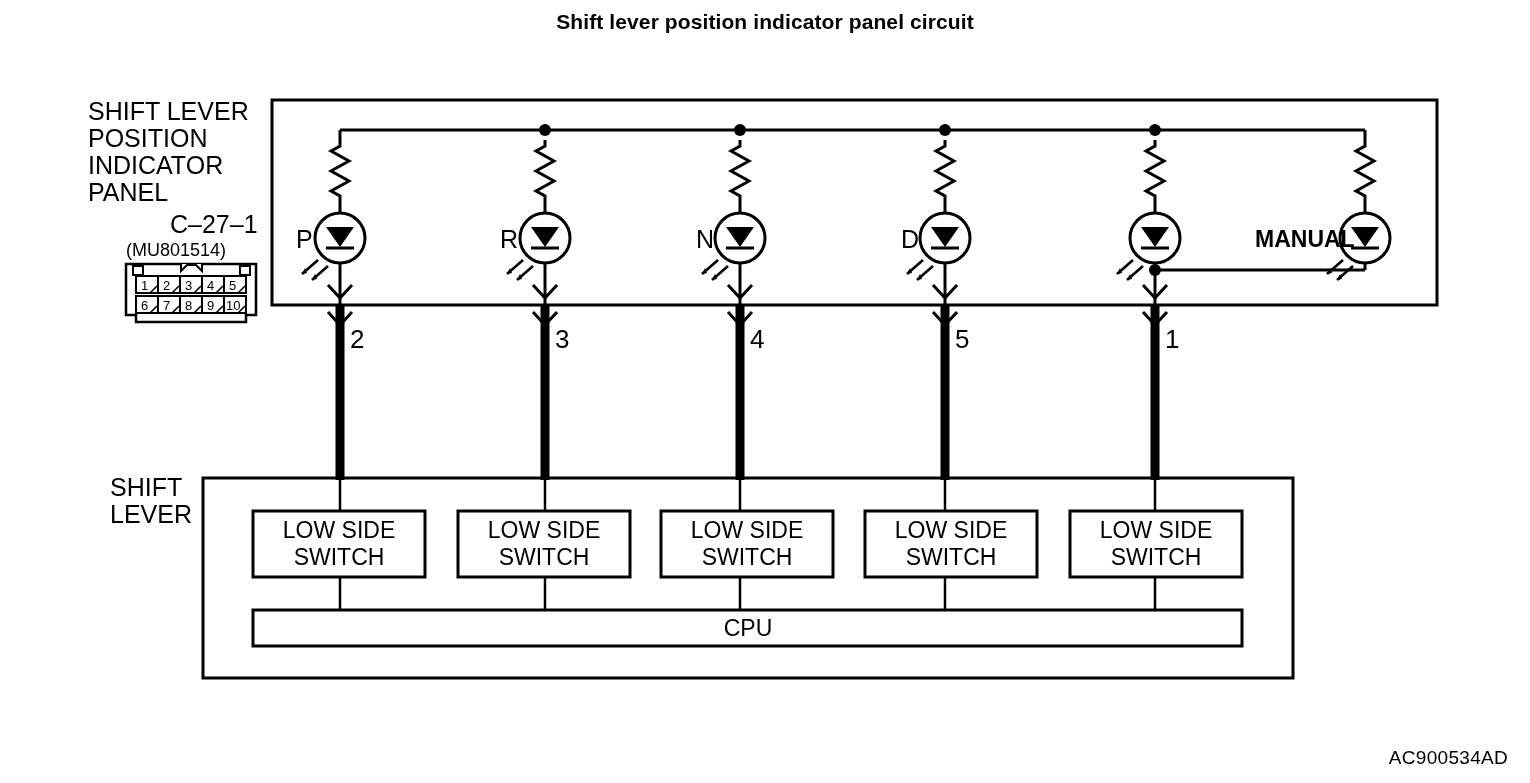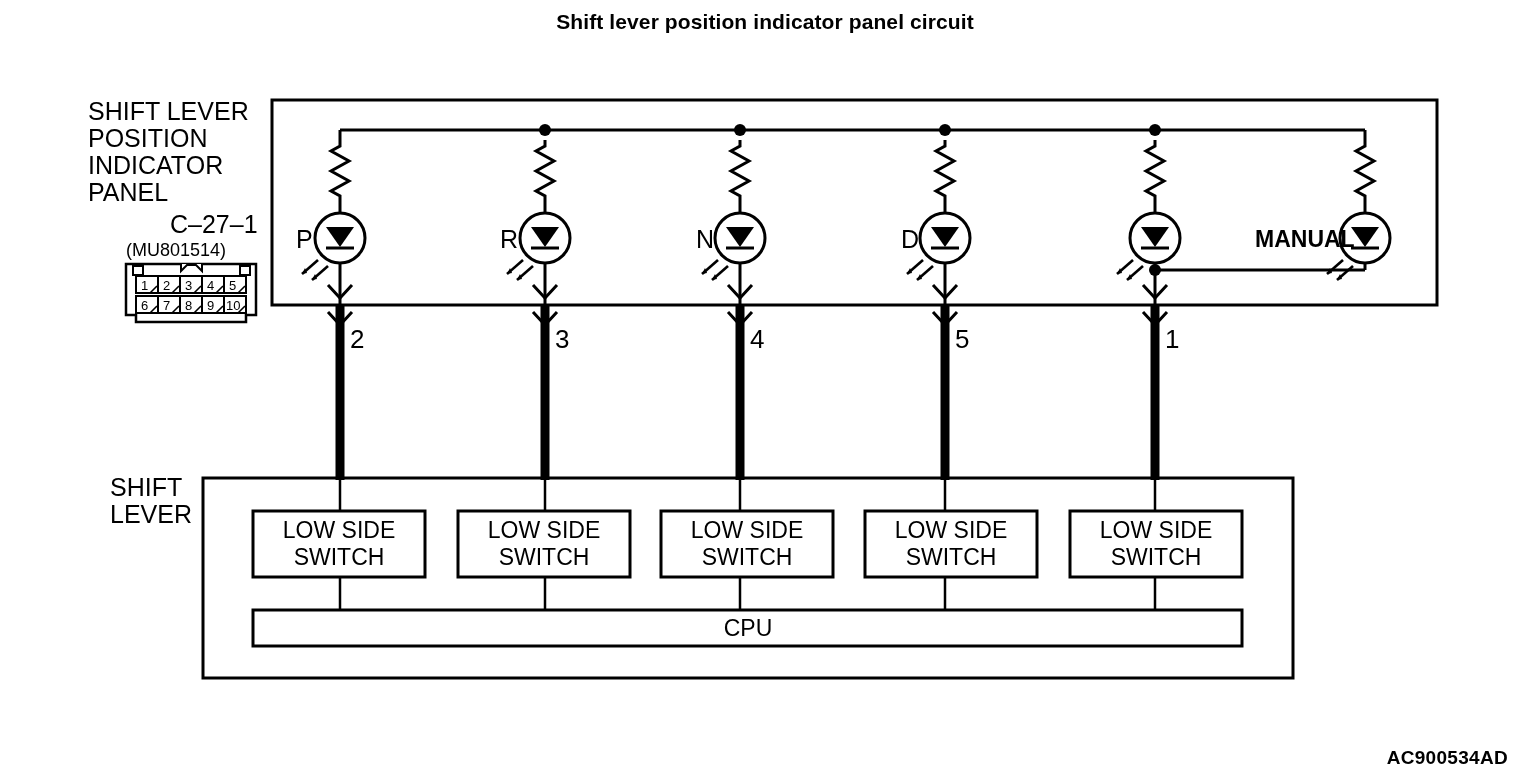--- a/index.html
+++ b/index.html
@@ -1,21 +1,21 @@
 <!DOCTYPE html>
 <html><head>
 <meta charset="utf-8">
 <style>
   html,body{margin:0;padding:0;background:#ffffff;}
   body{width:1530px;height:783px;overflow:hidden;
        font-family:"Liberation Sans",sans-serif;color:#000;}
   #stage{position:relative;width:1530px;height:783px;background:#fff;}
   #title{position:absolute;left:0;top:10px;width:1530px;text-align:center;
          font-size:21px;font-weight:bold;letter-spacing:.1px;}
-  #code{position:absolute;right:22px;bottom:14px;font-size:19px;font-weight:bold;
+  #code{position:absolute;right:22px;bottom:14px;font-size:19px;font-weight:normal;
         letter-spacing:.3px;}
   svg{position:absolute;left:0;top:0;}
   .lbl{font-family:"Liberation Sans",sans-serif;fill:#000;}
   .panel-name{font-size:25px;}
   .conn-id{font-size:25px;}
   .mu{font-size:18px;}
   .pinnum{font-size:13px;}
   .led-letter{font-size:25px;}
   .manual-lbl{font-size:23px;font-weight:bold;font-family:"Liberation Sans Narrow","Liberation Sans",sans-serif;}
   .pin-lbl{font-size:26px;}

